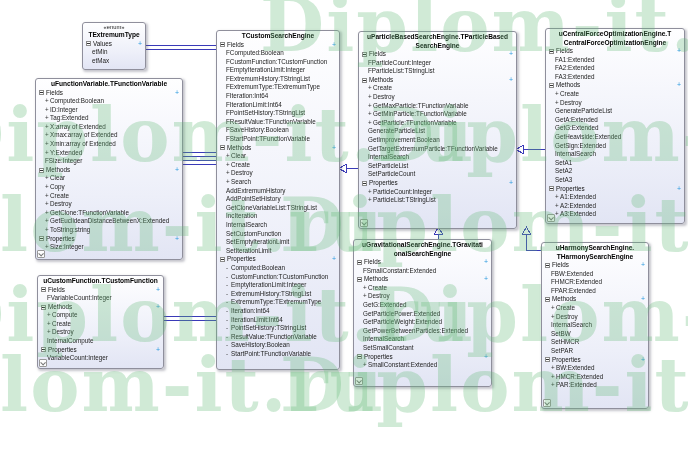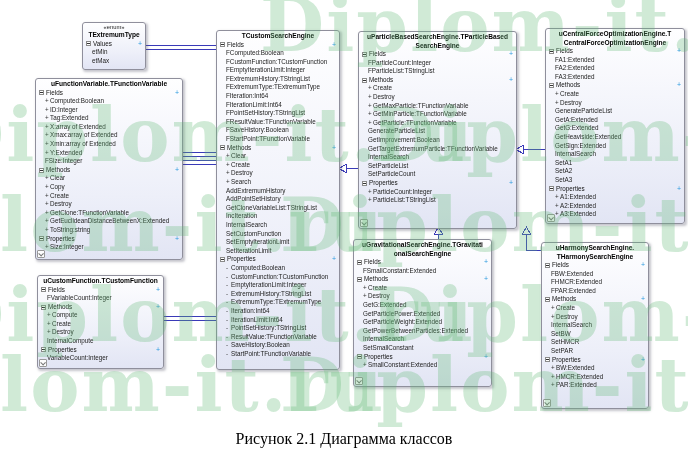--- a/index.html
+++ b/index.html
@@ -252,14 +252,13 @@
       <span class="wm" style="left:-60px;top:92px">Diplom-it.ru</span>
       <span class="wm" style="left:370px;top:92px">Diplom-it.ru</span>
       <span class="wm" style="left:-150px;top:182px">Diplom-it.ru</span>
       <span class="wm" style="left:280px;top:182px">Diplom-it.ru</span>
       <span class="wm" style="left:-60px;top:272px">Diplom-it.ru</span>
       <span class="wm" style="left:370px;top:272px">Diplom-it.ru</span>
       <span class="wm" style="left:-150px;top:342px">Diplom-it.ru</span>
       <span class="wm" style="left:280px;top:342px">Diplom-it.ru</span>
     </div>
   </div>
-  <div id="caption">Рисунок 2.1 Диаграмма классов</div>
 </div>
 
 </body></html>

